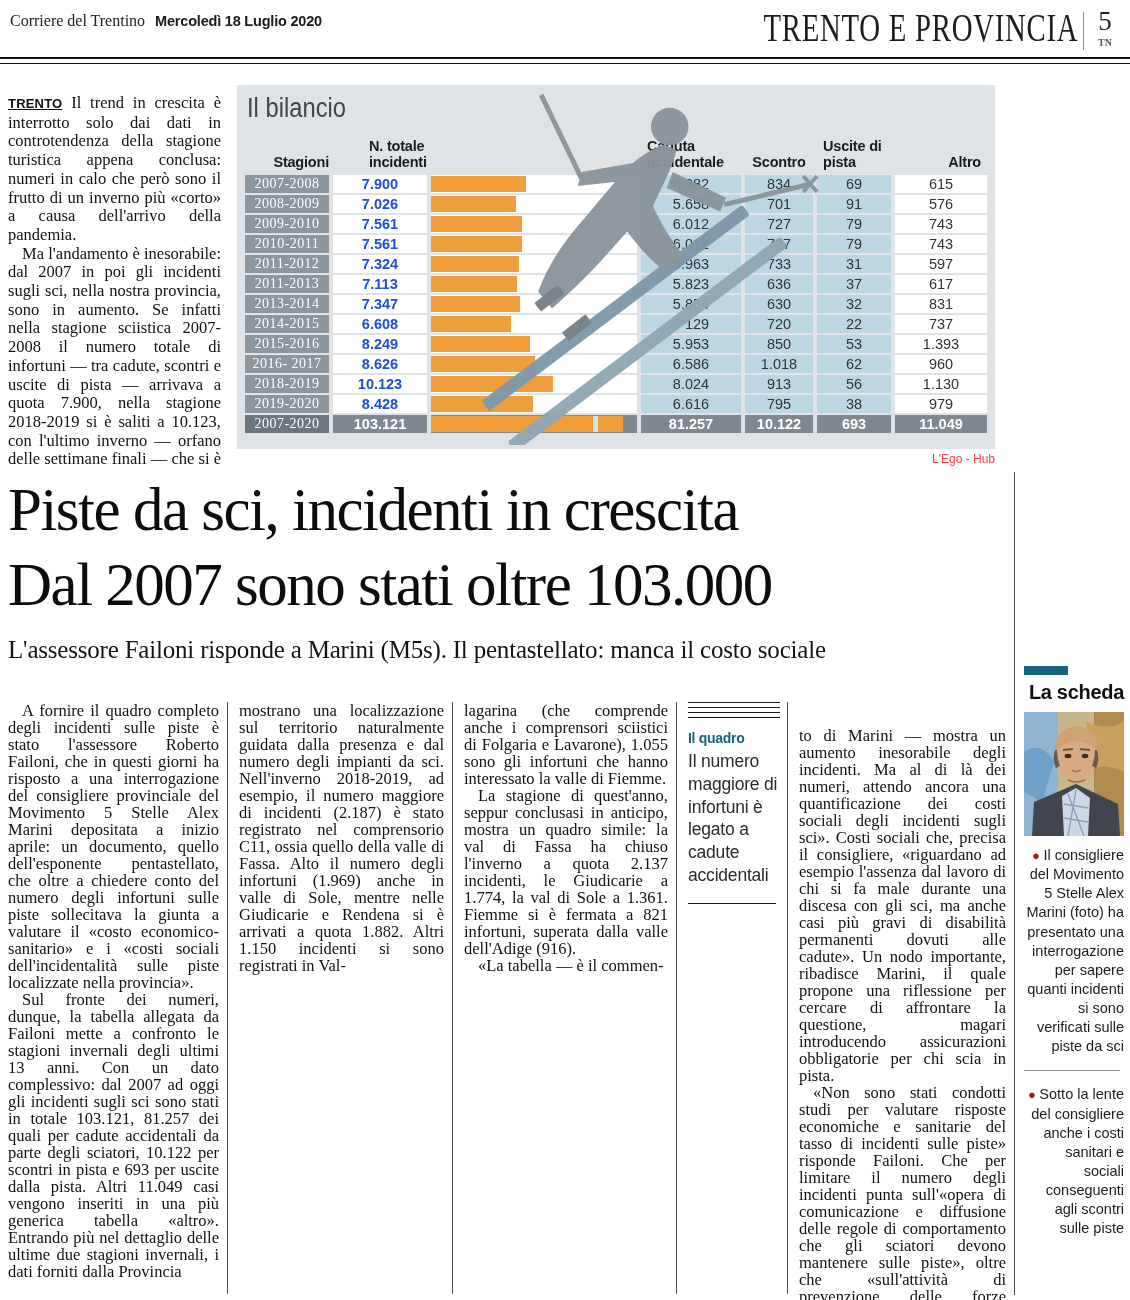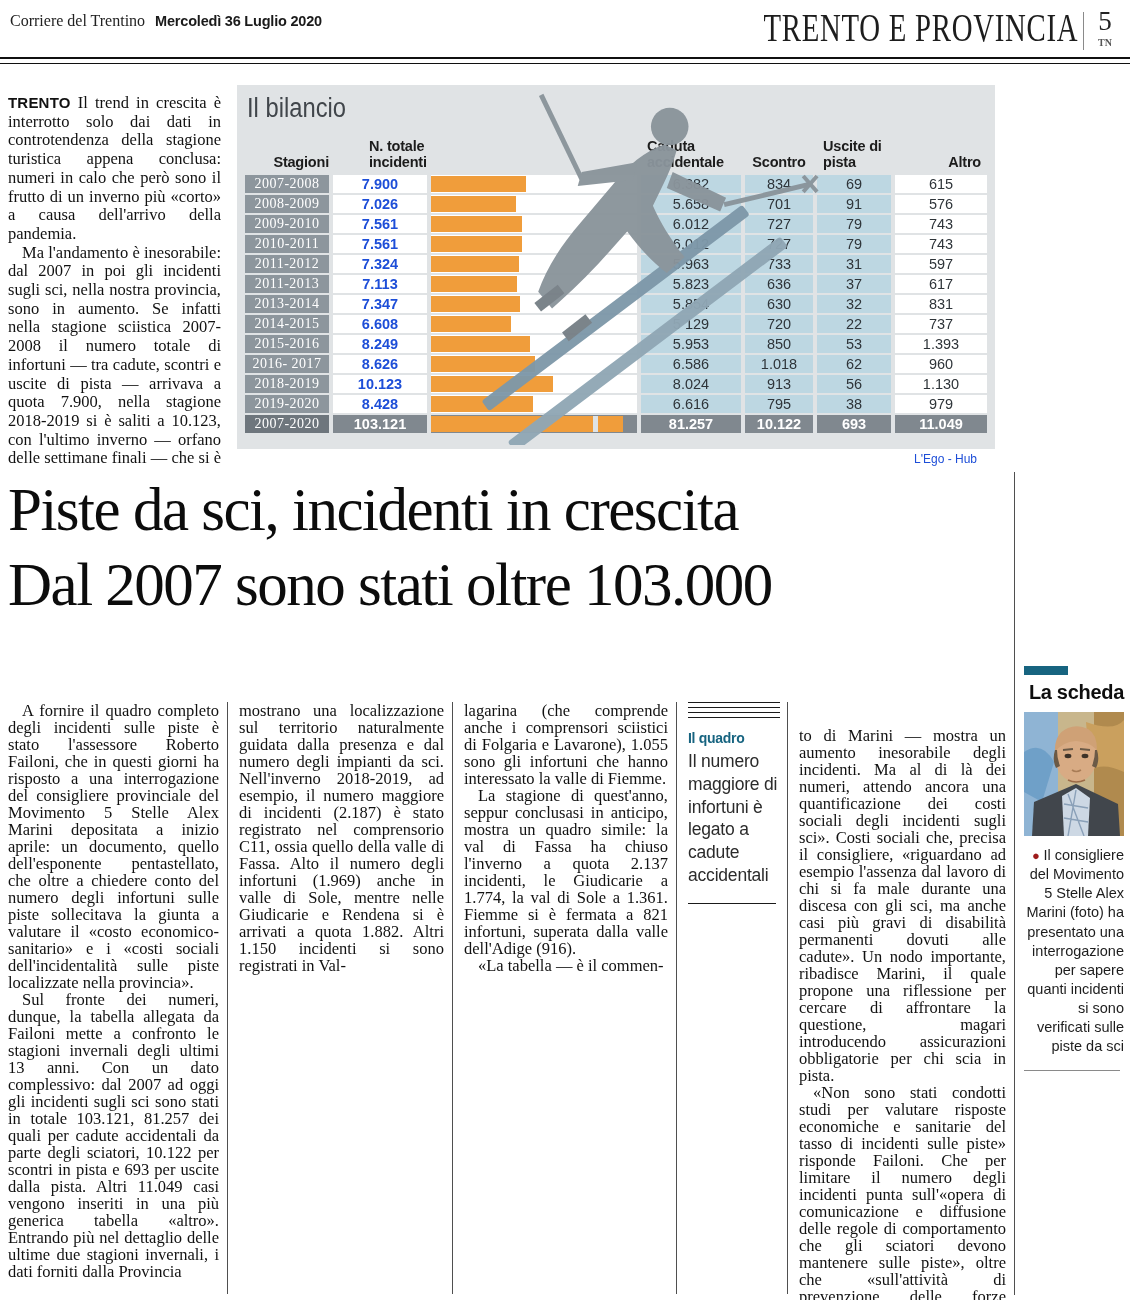--- a/index.html
+++ b/index.html
@@ -18,21 +18,21 @@
   .page-num{font-size:27px;color:#222;line-height:1;}
   .page-edition{font-family:Liberation Serif, serif;font-size:10px;font-weight:bold;color:#555;margin-top:2px;}
   .rule-a{position:absolute;left:0;right:0;top:57px;height:2px;background:#101010;}
   .rule-b{position:absolute;left:0;right:0;top:63px;height:1px;background:#101010;}
 
   
   .lead-col{position:absolute;left:8px;top:94px;width:213px;height:376px;overflow:hidden;
         font-size:16.5px;line-height:18.7px;text-align:justify;}
   .lead-col p{margin:0;}
   .lead-col p.indent{text-indent:14px;}
-  .dateline{font-family:"Liberation Sans",sans-serif;font-weight:bold;font-size:15px;letter-spacing:0.2px;}
+  .dateline{font-family:"Liberation Sans",sans-serif;font-weight:bold;font-size:13px;letter-spacing:0.2px;text-decoration:underline;}
 
   
   .info{position:absolute;left:237px;top:85px;width:758px;height:364px;background:#e0e3e5;
         box-sizing:border-box;padding:6px 8px 0 8px;font-family:"Liberation Sans",sans-serif;}
   .info-title{display:inline-block;font-size:27px;font-weight:400;color:#41464b;
         transform:scaleX(0.88);transform-origin:0 50%;margin:2px 0 6px 2px;letter-spacing:0;}
   .tbl-head,.tbl-row{display:grid;grid-template-columns:84px 94px 206px 100px 68px 74px 92px;column-gap:4px;}
   .tbl-head{height:40px;align-items:end;padding-bottom:5px;font-weight:bold;font-size:14.5px;line-height:1.12;color:#1c1c1c;letter-spacing:-0.2px;}
   .h-season{text-align:right;padding-left:6px;}
   .h-total{padding-left:36px;}
@@ -46,22 +46,22 @@
   .c.total{background:#fff;font-weight:bold;color:#1d4ed8;}
   .c.barcell{background:#fff;position:relative;justify-content:flex-start;}
   .bar{position:absolute;left:0;top:1px;bottom:1px;background:#f09d3b;}
   .c.blue{background:#bdd7e2;color:#2e3439;}
   .c.altro{background:#fff;color:#2e3439;}
   .tbl-row.sum .c{background:#80888f;color:#fff;font-weight:bold;}
   .tbl-row.sum .c.season{background:#6e767d;font-weight:400;}
   .tbl-row.sum .c.barcell{background:#80888f;}
   .tbl-row.sum .bar{background:linear-gradient(90deg,#f09d3b 0,#f09d3b 162px,#dfe3e5 162px,#dfe3e5 167px,#f09d3b 167px,#f09d3b 192px);}
   .skier{position:absolute;left:118px;top:4px;width:580px;height:356px;pointer-events:none;}
-  .credit{position:absolute;left:219px;top:452px;width:758px;text-align:right;
-        font-family:"Liberation Sans",sans-serif;font-size:12px;color:#1d4ed8;}
+  .credit{position:absolute;left:237px;top:452px;width:758px;text-align:right;
+        font-family:"Liberation Sans",sans-serif;font-size:12px;color:#ef4444;}
 
   
   .headline{position:absolute;left:8px;top:472px;width:1004px;font-size:61px;line-height:75px;
         letter-spacing:-1.5px;color:#0c0c0c;}
   .headline div{white-space:nowrap;}
   .subhead{position:absolute;left:8px;top:636px;width:1004px;font-size:25px;color:#141414;letter-spacing:-0.2px;}
 
   
   .vrule{position:absolute;width:1px;background:#4f4f4f;}
 
@@ -87,21 +87,21 @@
   .s-dot{color:#9e1b1b;font-size:13px;}
   .s-div{height:1px;background:#8a8a8a;width:96px;margin:14px 0 14px 0;}
 </style>
 </head>
 <body>
 
 <div class="page">
 
   <div class="masthead">
     <span class="paper-name">Corriere del Trentino</span>
-    <span class="paper-date">Mercoledì 36 Luglio 2020</span>
+    <span class="paper-date">Mercoledì 18 Luglio 2020</span>
   </div>
   <div class="section-head">
     <span class="section-title">TRENTO E PROVINCIA</span>
   </div>
   <div class="head-divider"></div>
   <div class="page-num-wrap">
     <div class="page-num">5</div>
     <div class="page-edition">TN</div>
   </div>
   <div class="rule-a"></div>
@@ -286,20 +286,21 @@
         <rect x="206" y="236" width="30" height="11" fill="#767f86" transform="rotate(-38 221 241)"></rect>
       </g>
     </svg>
   </div>
   <div class="credit">L'Ego - Hub</div>
 
   <div class="headline">
     <div>Piste da sci, incidenti in crescita</div>
     <div>Dal 2007 sono stati oltre 103.000</div>
   </div>
+  <div class="subhead">L'assessore Failoni risponde a Marini (M5s). Il pentastellato: manca il costo sociale</div>
 
   <div class="vrule" style="left:1014px;top:472px;height:823px;"></div>
   <div class="vrule" style="left:227px;top:702px;height:592px;"></div>
   <div class="vrule" style="left:452px;top:702px;height:592px;"></div>
   <div class="vrule" style="left:676px;top:702px;height:592px;"></div>
   <div class="vrule" style="left:787px;top:702px;height:592px;"></div>
 
   <div class="acol" style="left:8px;width:211px;height:592px;">
       <p class="indent">A fornire il quadro completo degli incidenti sulle piste è stato l'assessore Roberto Failoni, che in questi giorni ha risposto a una interrogazione del consigliere provinciale del Movimento 5 Stelle Alex Marini depositata a inizio aprile: un documento, quello dell'esponente pentastellato, che oltre a chiedere conto del numero degli infortuni sulle piste sollecitava la giunta a valutare il «costo economico-sanitario» e i «costi sociali dell'incidentalità sulle piste localizzate nella provincia».</p>
       <p class="indent">Sul fronte dei numeri, dunque, la tabella allegata da Failoni mette a confronto le stagioni invernali degli ultimi 13 anni. Con un dato complessivo: dal 2007 ad oggi gli incidenti sugli sci sono stati in totale 103.121, 81.257 dei quali per cadute accidentali da parte degli sciatori, 10.122 per scontri in pista e 693 per uscite dalla pista. Altri 11.049 casi vengono inseriti in una più generica tabella «altro». Entrando più nel dettaglio delle ultime due stagioni invernali, i dati forniti dalla Provincia</p>
@@ -347,16 +348,17 @@
       <path d="M73,38 Q76,48 72,56 L68,54 Q71,46 71,38 Z" fill="#6b5a47"></path>
       <ellipse cx="44" cy="44" rx="3.4" ry="2.2" fill="#3c3228"></ellipse>
       <ellipse cx="61" cy="44" rx="3.4" ry="2.2" fill="#3c3228"></ellipse>
       <path d="M39,38 L49,37 M56,37 L66,38" stroke="#6b5a47" stroke-width="2" fill="none"></path>
       <path d="M48,58 Q52,61 57,58" stroke="#a87c56" stroke-width="1.6" fill="none"></path>
       <path d="M44,68 Q52,72 61,68" stroke="#9c6b47" stroke-width="1.6" fill="none"></path>
     </svg>
     <div class="s-bullets">
         <div class="s-item"><span class="s-dot">● </span>Il consigliere del Movimento 5 Stelle Alex Marini (foto) ha presentato una interrogazione per sapere quanti incidenti si sono verificati sulle piste da sci</div>
         <div class="s-div"></div>
+        <div class="s-item"><span class="s-dot">● </span>Sotto la lente del consigliere anche i costi sanitari e sociali conseguenti agli scontri sulle piste</div>
       </div>
   </div>
 
 </div>
 
 </body></html>

